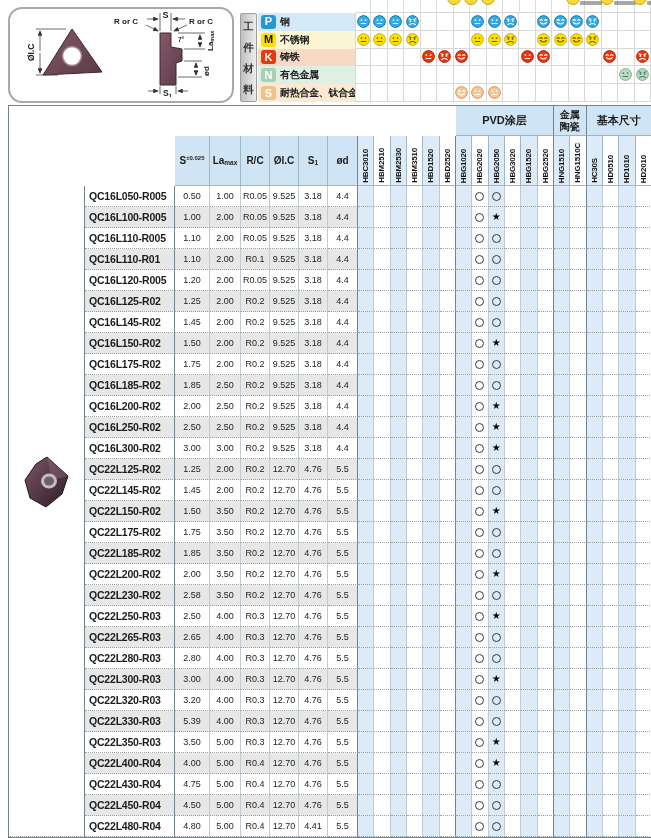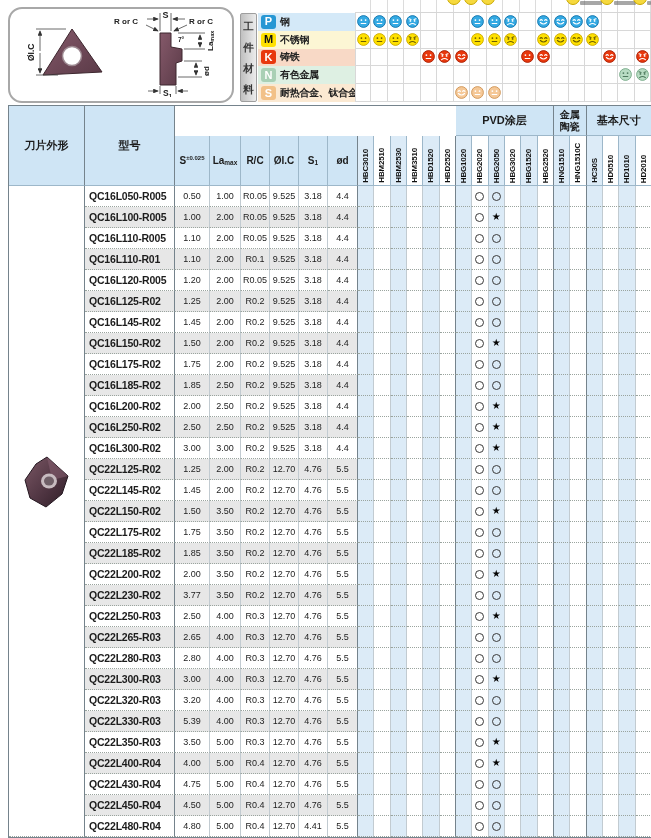--- a/index.html
+++ b/index.html
@@ -645,22 +645,20 @@
         <div class="lcell"></div>
         <div class="lcell"></div>
         <div class="lcell"></div>
         <div class="lcell"></div>
         <div class="lcell"></div>
       </div>
     </div>
 </div>
 
 <div class="tbl" id="tbl">
-    <div class="c h bd" style="grid-area: 1 / 1 / 3;">刀片外形</div>
-    <div class="c h bd" style="grid-area: 1 / 2 / 3;">型号</div>
     <div class="c h bd" style="grid-area: 1 / 15 / auto / span 6;">PVD涂层</div>
     <div class="c h bd hwrap" style="grid-area: 1 / 21 / auto / span 2;">金属陶瓷</div>
     <div class="c h" style="grid-area: 1 / 23 / auto / span 4;">基本尺寸</div>
     <div class="c h dimh" style="grid-area: 2 / 3;">S<span class="dsup">±0.025</span></div>
     <div class="c h dimh" style="grid-area: 2 / 4;">La<span class="dsub">max</span></div>
     <div class="c h dimh" style="grid-area: 2 / 5;">R/C</div>
     <div class="c h dimh" style="grid-area: 2 / 6;">ØI.C</div>
     <div class="c h dimh" style="grid-area: 2 / 7;">S<span class="dsub">1</span></div>
     <div class="c h dimh bd" style="grid-area: 2 / 8;">ød</div>
     <div class="c h vcell sa" style="grid-area: 2 / 9;">
@@ -1277,21 +1275,21 @@
     <div class="c sb" style="grid-area: 21 / 18;"></div>
     <div class="c sa" style="grid-area: 21 / 19;"></div>
     <div class="c sb bd" style="grid-area: 21 / 20;"></div>
     <div class="c sa" style="grid-area: 21 / 21;"></div>
     <div class="c sb bd" style="grid-area: 21 / 22;"></div>
     <div class="c sa" style="grid-area: 21 / 23;"></div>
     <div class="c sb" style="grid-area: 21 / 24;"></div>
     <div class="c sa" style="grid-area: 21 / 25;"></div>
     <div class="c sb" style="grid-area: 21 / 26;"></div>
     <div class="c model bd gray" style="grid-area: 22 / 2;">QC22L230-R02</div>
-    <div class="c  gray" style="grid-area: 22 / 3;">3.77</div>
+    <div class="c  gray" style="grid-area: 22 / 3;">2.58</div>
     <div class="c  gray" style="grid-area: 22 / 4;">3.50</div>
     <div class="c  gray" style="grid-area: 22 / 5;">R0.2</div>
     <div class="c  gray" style="grid-area: 22 / 6;">12.70</div>
     <div class="c  gray" style="grid-area: 22 / 7;">4.76</div>
     <div class="c bd gray" style="grid-area: 22 / 8;">5.5</div>
     <div class="c sa" style="grid-area: 22 / 9;"></div>
     <div class="c sb" style="grid-area: 22 / 10;"></div>
     <div class="c sa" style="grid-area: 22 / 11;"></div>
     <div class="c sb" style="grid-area: 22 / 12;"></div>
     <div class="c sa" style="grid-area: 22 / 13;"></div>

